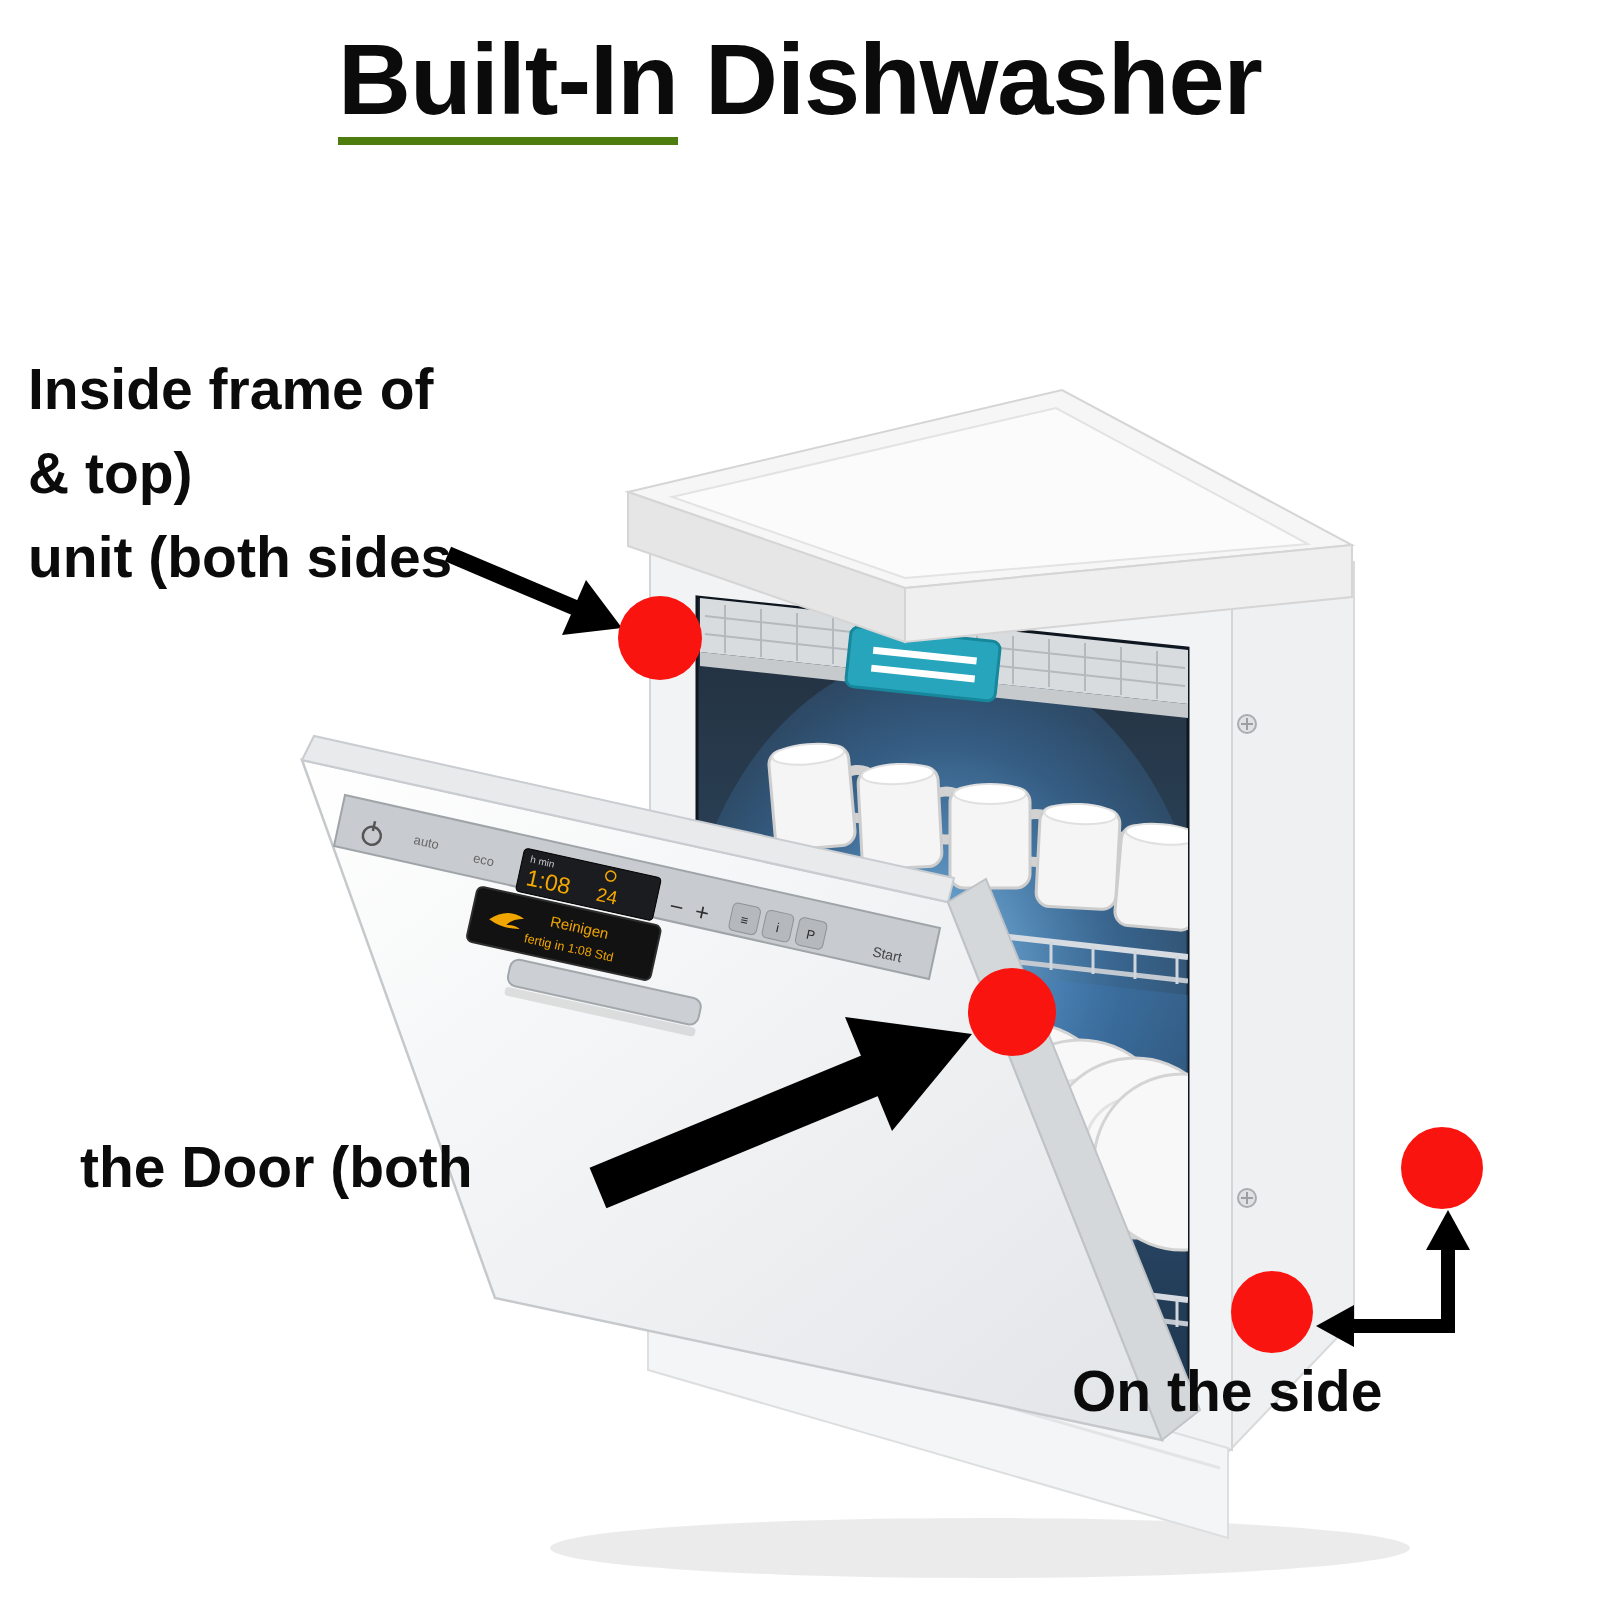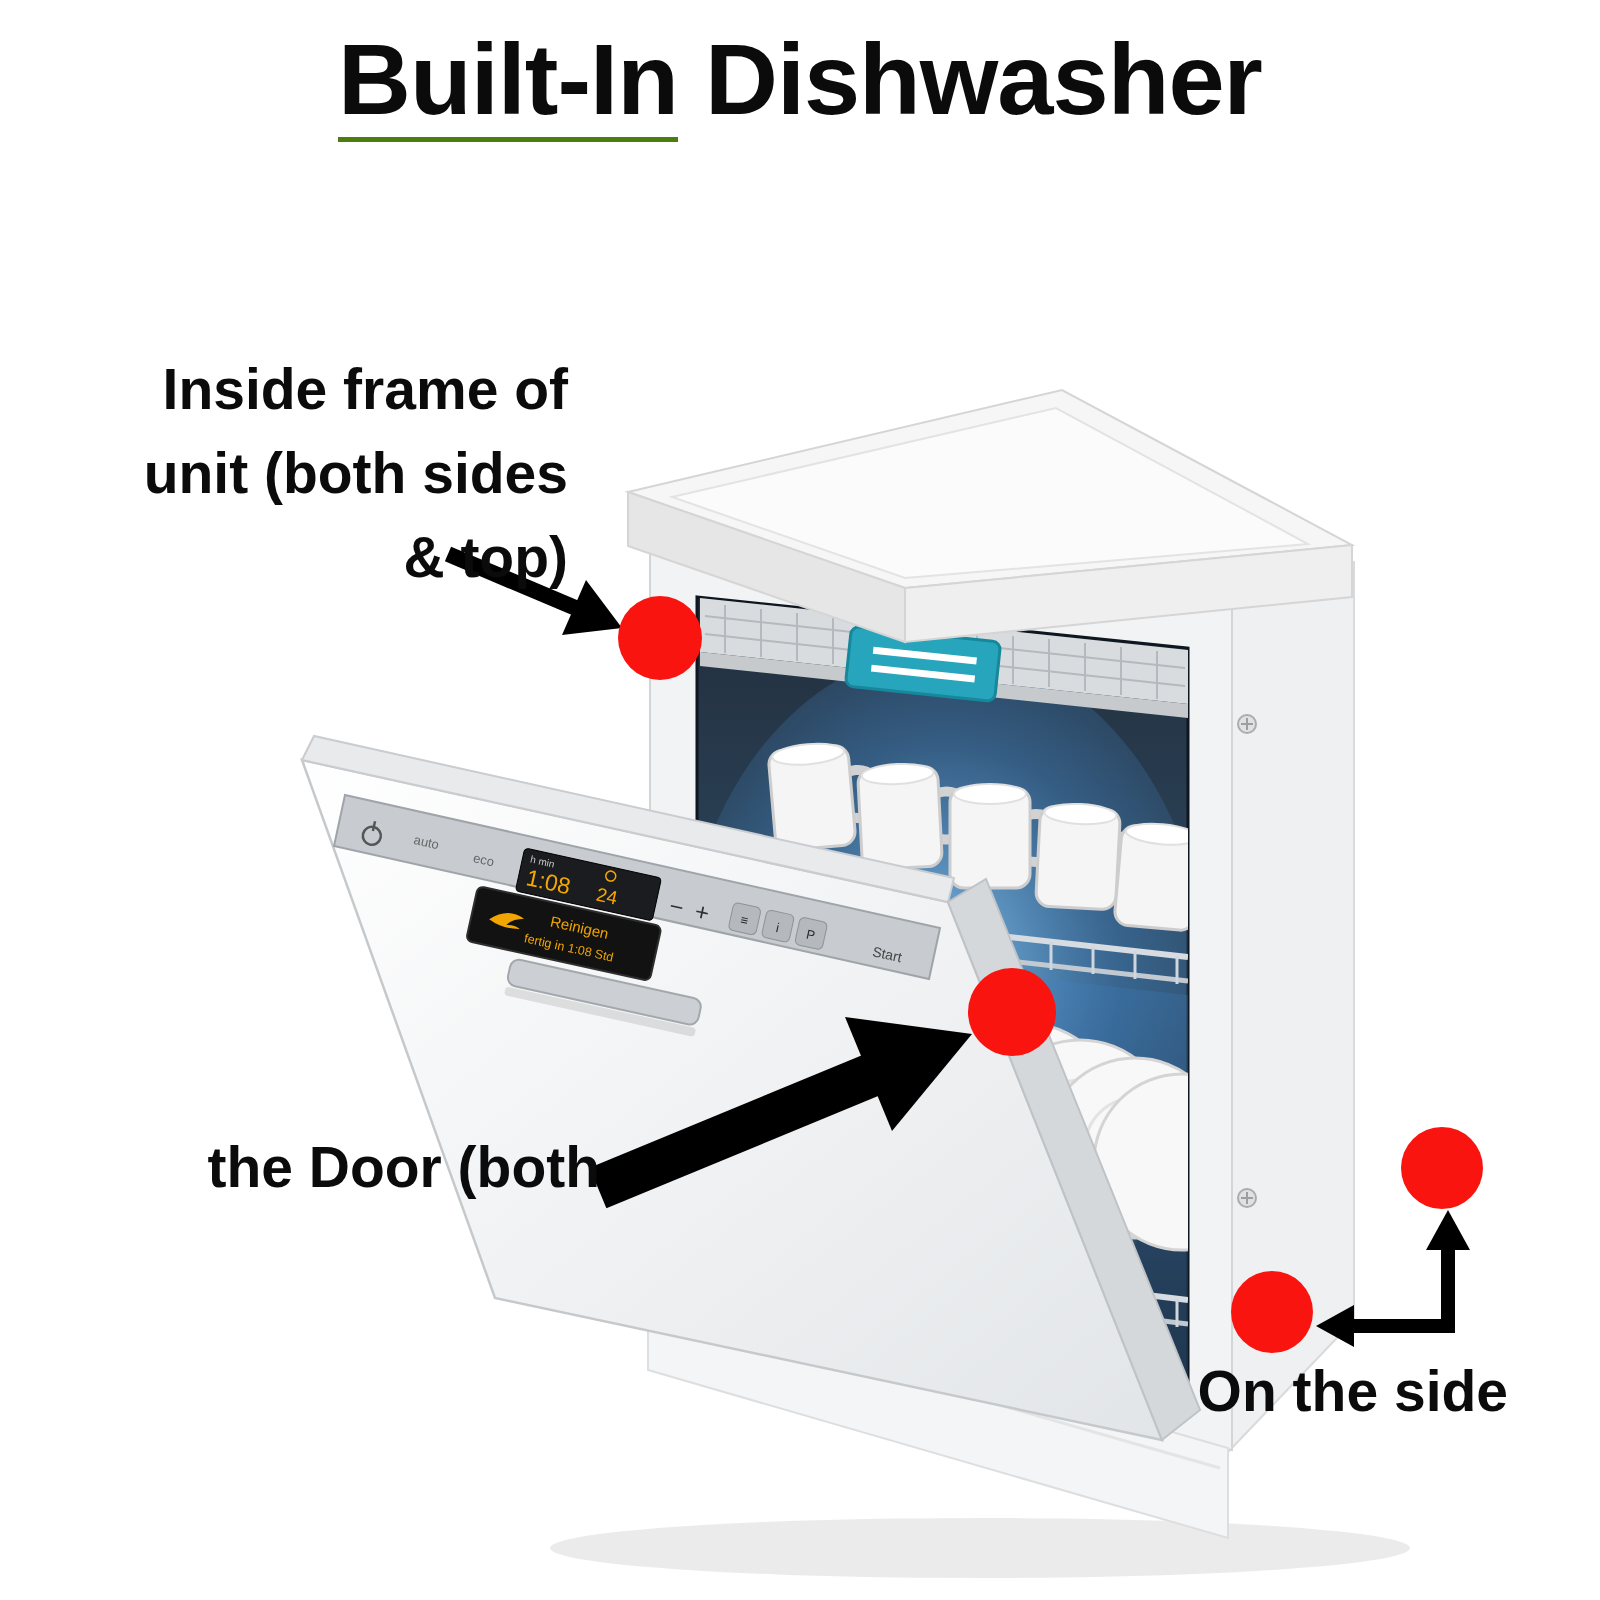--- a/index.html
+++ b/index.html
@@ -1,22 +1,22 @@
 <!DOCTYPE html>
 <html><head>
 <meta charset="utf-8">
 <style>
   html,body{margin:0;padding:0;background:#ffffff;}
   .canvas{position:relative;width:1600px;height:1600px;background:#ffffff;overflow:hidden;
           font-family:"Liberation Sans",sans-serif;color:#0b0b0b;}
   .scene{position:absolute;left:0;top:0;width:1600px;height:1600px;}
   .title{position:absolute;top:14px;left:0;width:100%;text-align:center;font-weight:bold;
          font-size:101px;line-height:1.30;letter-spacing:-1px;}
-  .underline{border-bottom:5px solid #4d7c0f;padding-bottom:2px;}
-  .ann{position:absolute;text-align:right;font-weight:bold;font-size:57px;line-height:1.47;}
+  .underline{border-bottom:8px solid #4d7c0f;padding-bottom:2px;}
+  .ann{position:absolute;text-align:left;font-weight:bold;font-size:57px;line-height:1.47;}
   #ann-frame{top:348px;left:28px;width:540px;}
   #ann-lip{top:1126px;left:80px;width:520px;}
   #ann-side{top:1350px;left:1072px;width:436px;}
   .dot{position:absolute;background:#fa1410;border-radius:50%;}
   #dot-frame{left:618px;top:596px;width:84px;height:84px;}
   #dot-lip{left:968px;top:968px;width:88px;height:88px;}
   #dot-side-upper{left:1401px;top:1127px;width:82px;height:82px;}
   #dot-side-lower{left:1231px;top:1271px;width:82px;height:82px;}
   svg text{font-family:"Liberation Sans",sans-serif;}
 </style>
@@ -240,22 +240,22 @@
       <polygon points="1448,1210 1426,1250 1470,1250"></polygon>
     </g>
   </svg>
 
   <div class="title">
     <div class="title-line"><span class="underline">Built-In</span><span> Dishwasher</span></div>
   </div>
 
   <div class="ann" id="ann-frame">
     <div>Inside frame of</div>
+    <div>&amp; top)</div>
     <div>unit (both sides</div>
-    <div>&amp; top)</div>
   </div>
   <div class="ann" id="ann-lip">
     <div>the Door (both</div>
   </div>
   <div class="ann" id="ann-side">
     <div>On the side</div>
   </div>
 
   <div class="dot" id="dot-frame"></div>
   <div class="dot" id="dot-lip"></div>

